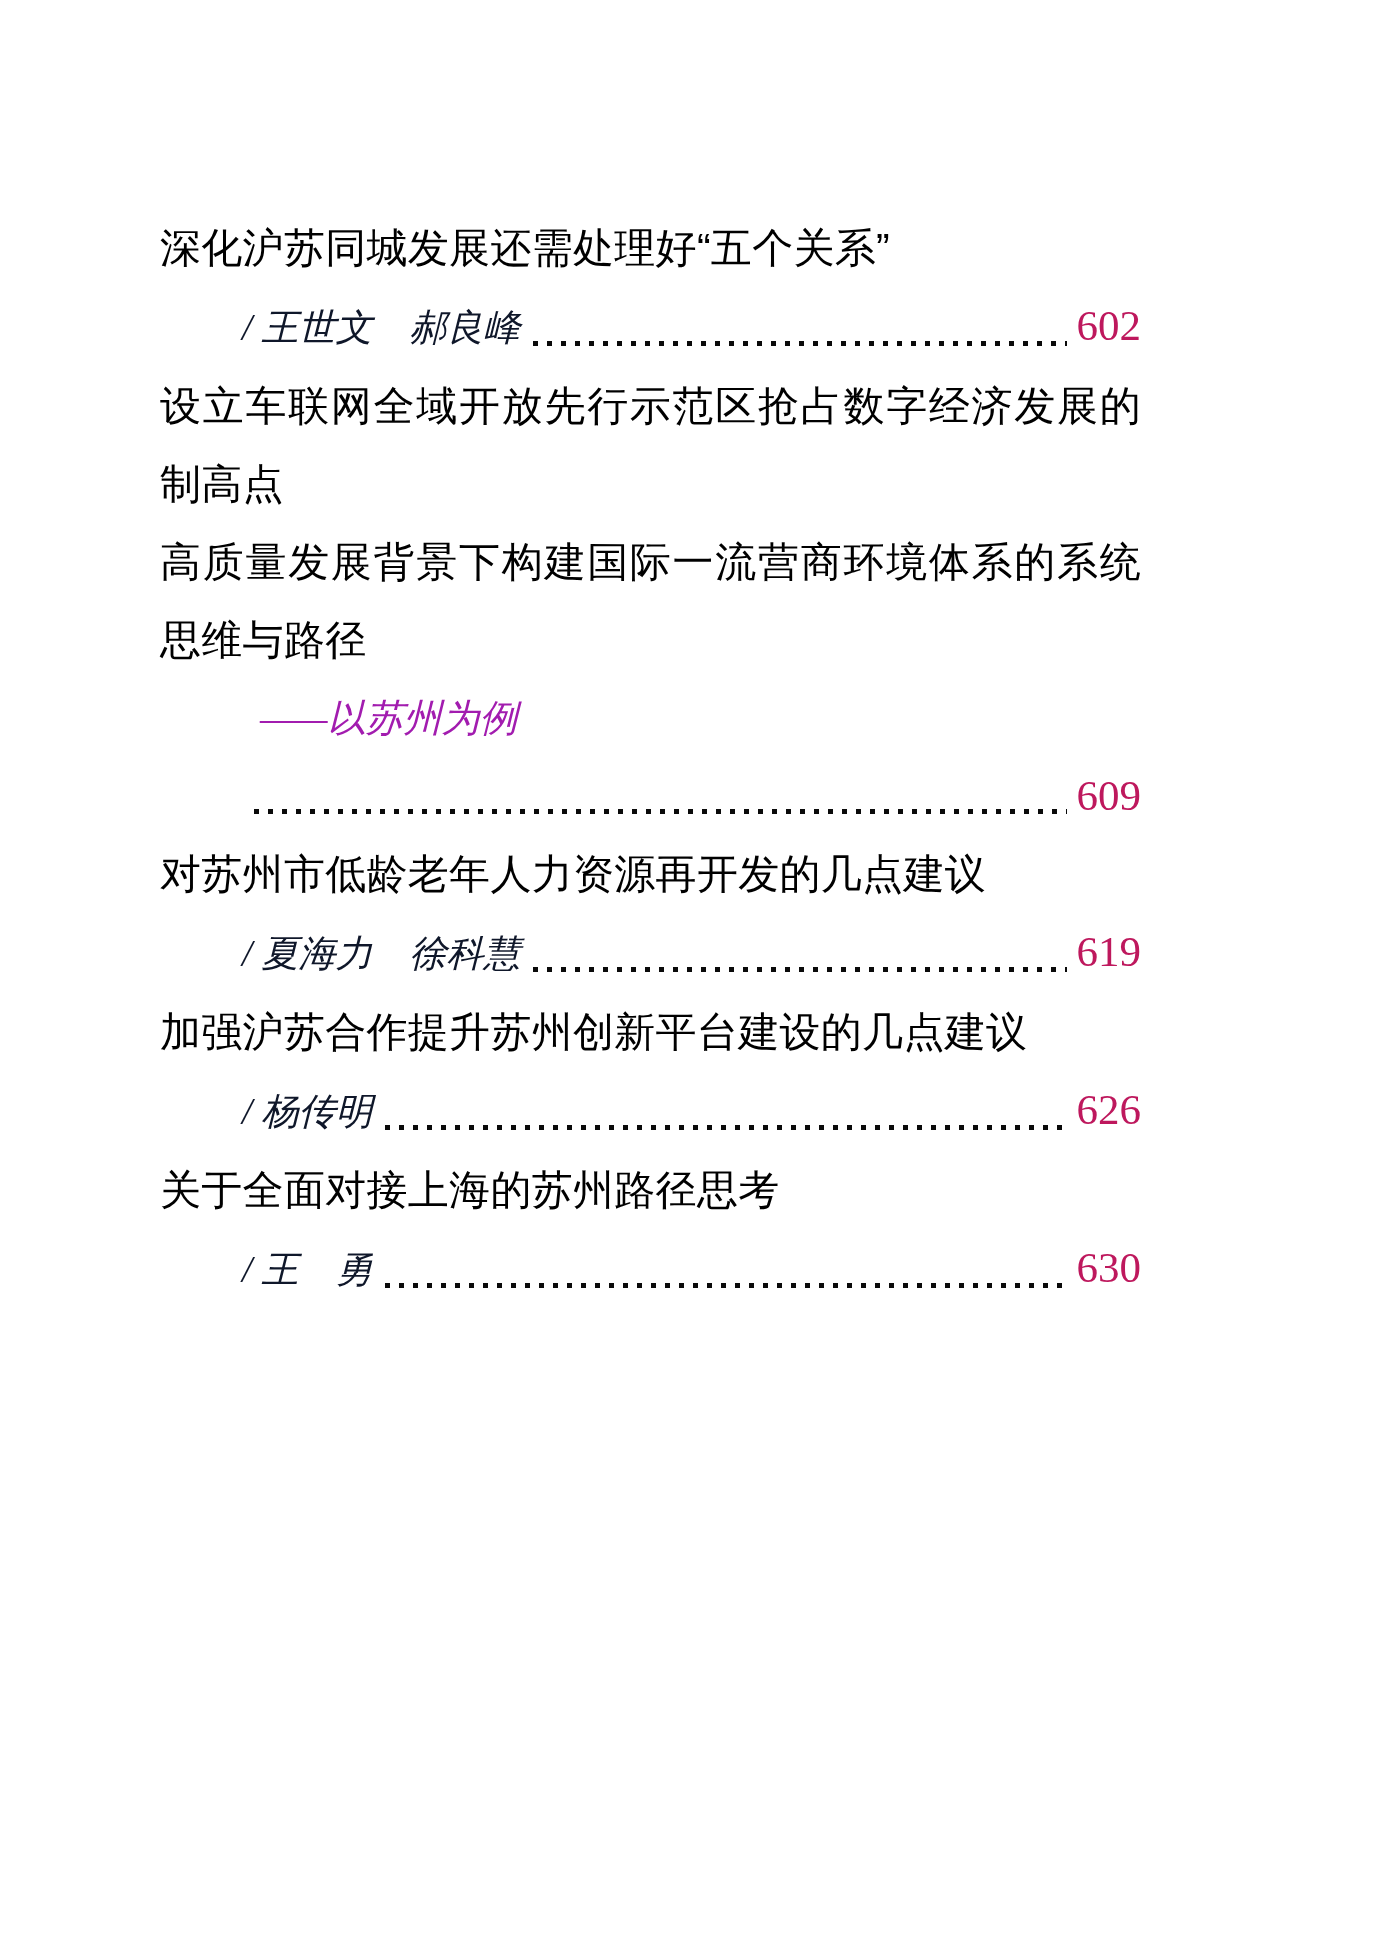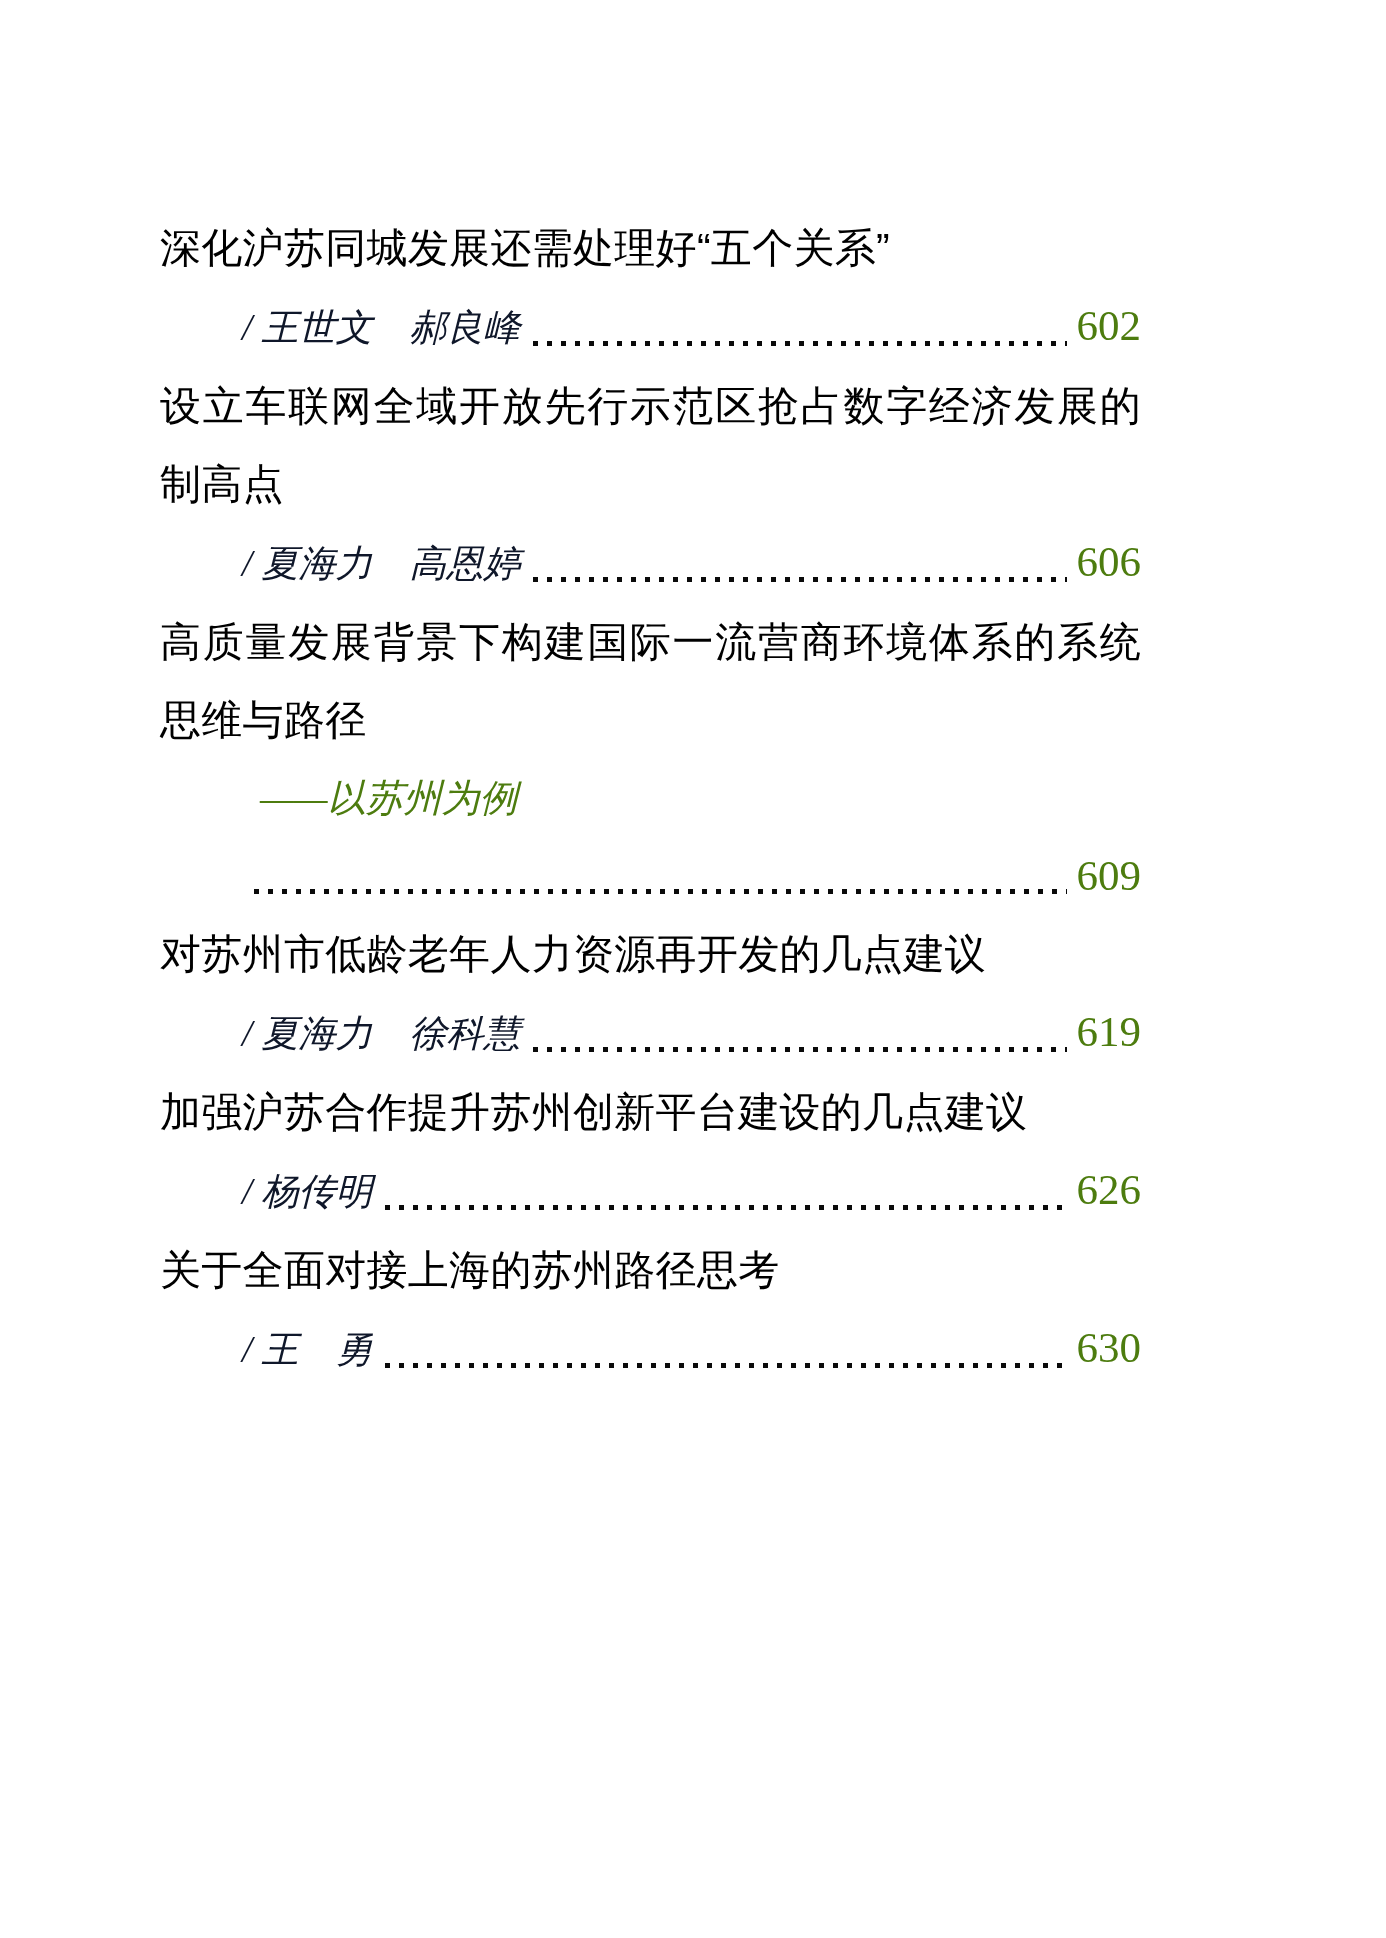--- a/index.html
+++ b/index.html
@@ -29,21 +29,21 @@
     font-weight: 500;
     text-align: justify;
     text-justify: inter-ideograph;
   }
   .entry-subtitle {
     font-family: "Liberation Serif", serif;
     font-style: italic;
     font-size: 38px;
     line-height: 78px;
     padding-left: 100px;
-    color: #4d7c0f;
+    color: #a21caf;
   }
   .author-line {
     display: flex;
     align-items: baseline;
     line-height: 78px;
     padding-left: 82px;
   }
   .author-names {
     font-family: "Liberation Serif", serif;
     font-style: italic;
@@ -60,44 +60,39 @@
     background: repeating-linear-gradient(
       to right,
       #0a0a0a 0px, #0a0a0a 5px,
       transparent 5px, transparent 14px
     );
   }
   .page-number {
     font-family: "Liberation Serif", serif;
     font-size: 43px;
     white-space: nowrap;
-    color: #4d7c0f;
+    color: #be185d;
   }
 </style>
 </head>
 <body>
 
 <div class="page">
 
   <div class="toc-entry">
     <div class="entry-title">深化沪苏同城发展还需处理好“五个关系”</div>
     <div class="author-line">
       <span class="author-names">/ 王世文　郝良峰</span>
       <span class="dot-leader"></span>
       <span class="page-number">602</span>
     </div>
   </div>
 
   <div class="toc-entry">
     <div class="entry-title">设立车联网全域开放先行示范区抢占数字经济发展的制高点</div>
-    <div class="author-line">
-      <span class="author-names">/ 夏海力　高恩婷</span>
-      <span class="dot-leader"></span>
-      <span class="page-number">606</span>
-    </div>
   </div>
 
   <div class="toc-entry">
     <div class="entry-title">高质量发展背景下构建国际一流营商环境体系的系统思维与路径</div>
     <div class="entry-subtitle">——以苏州为例</div>
     <div class="author-line">
       <span class="dot-leader"></span>
       <span class="page-number">609</span>
     </div>
   </div>

